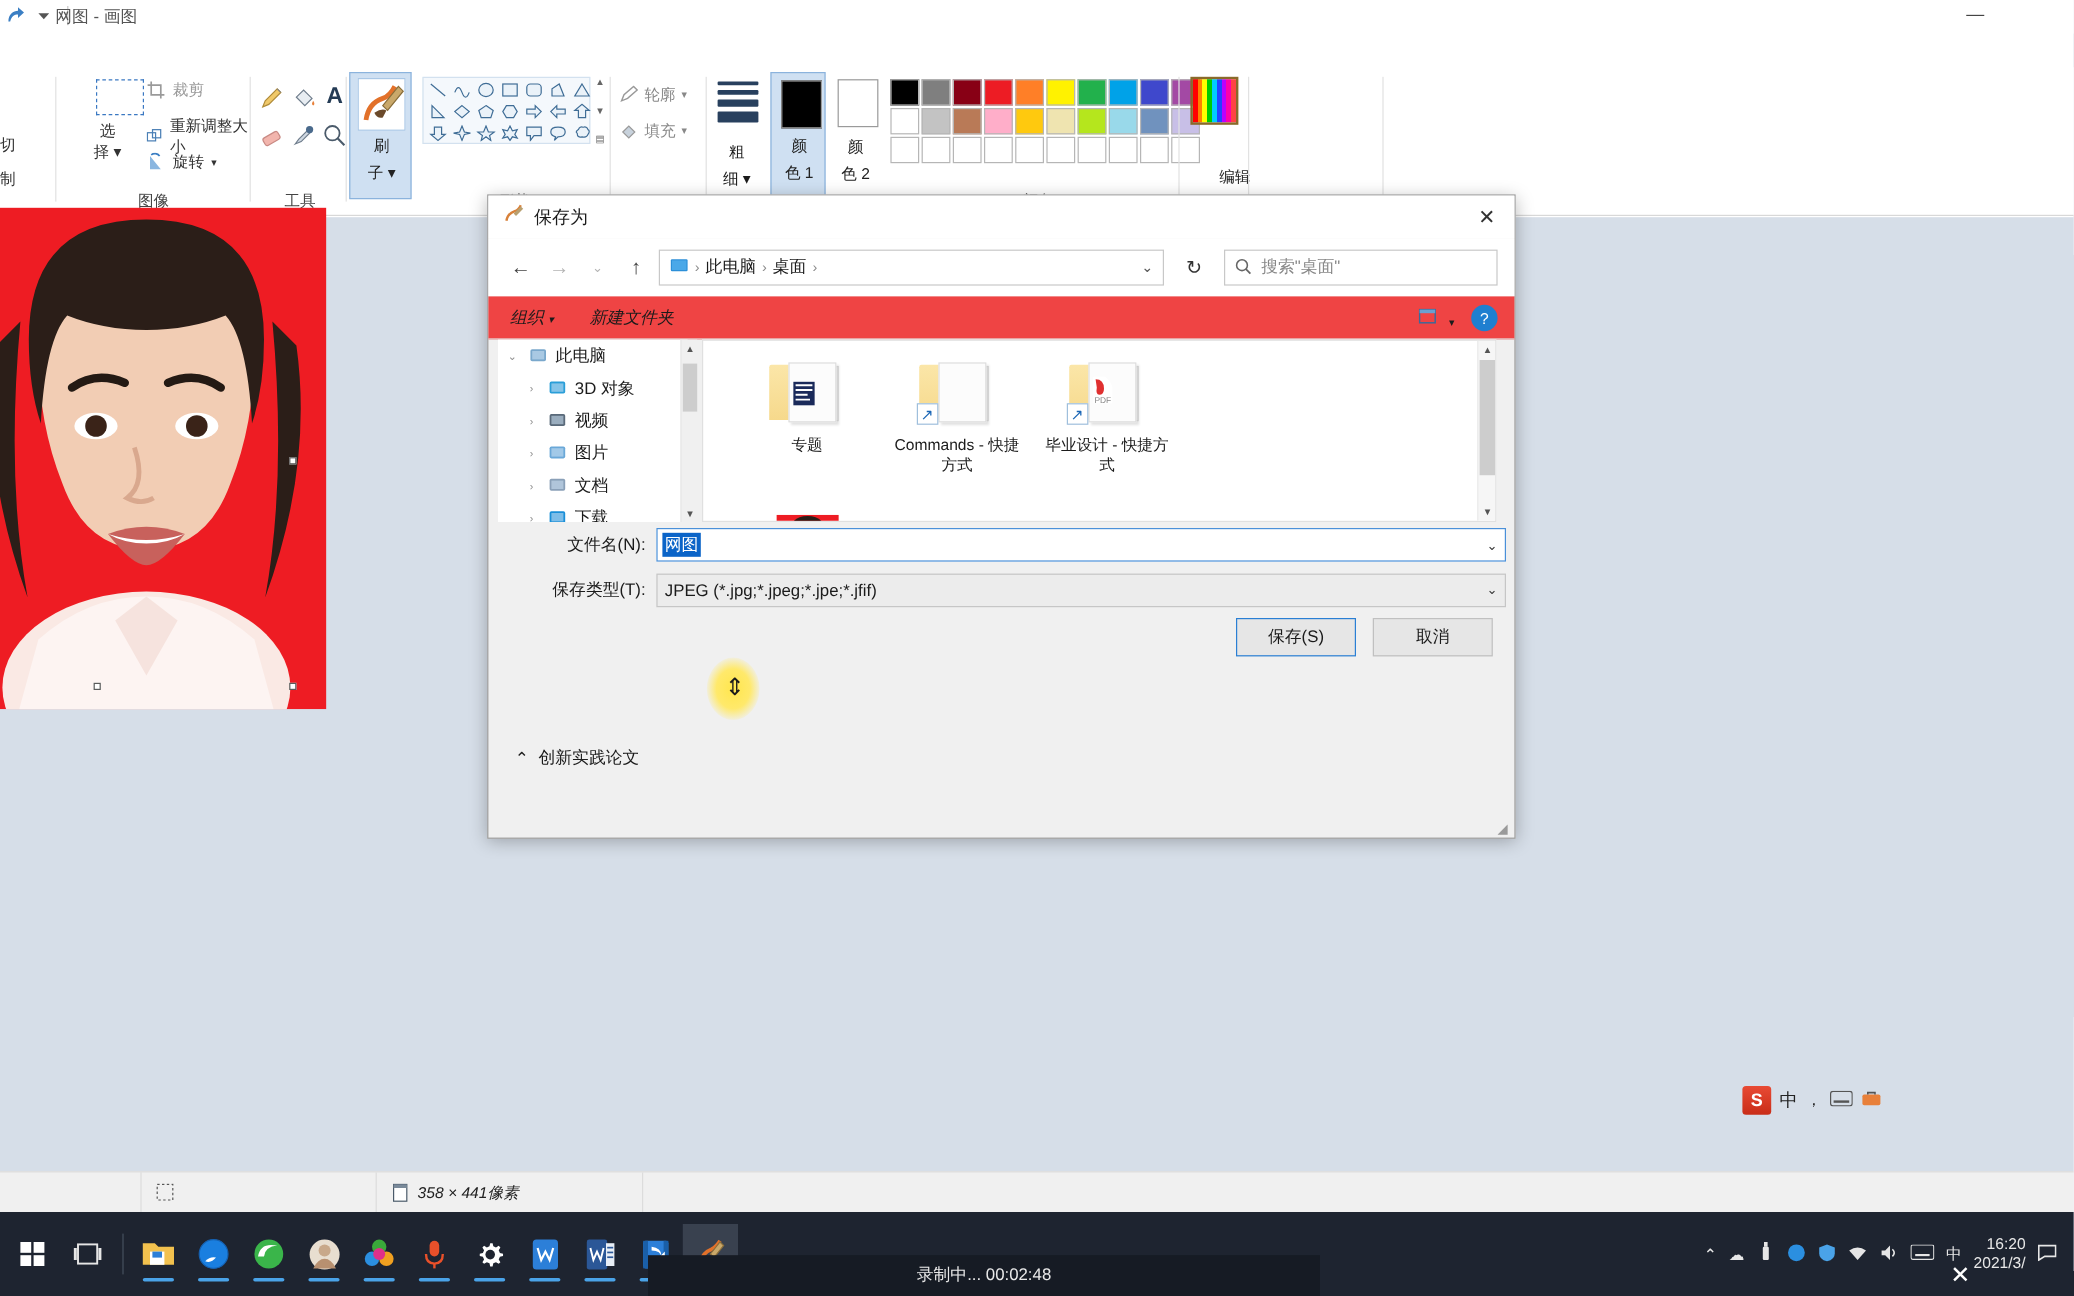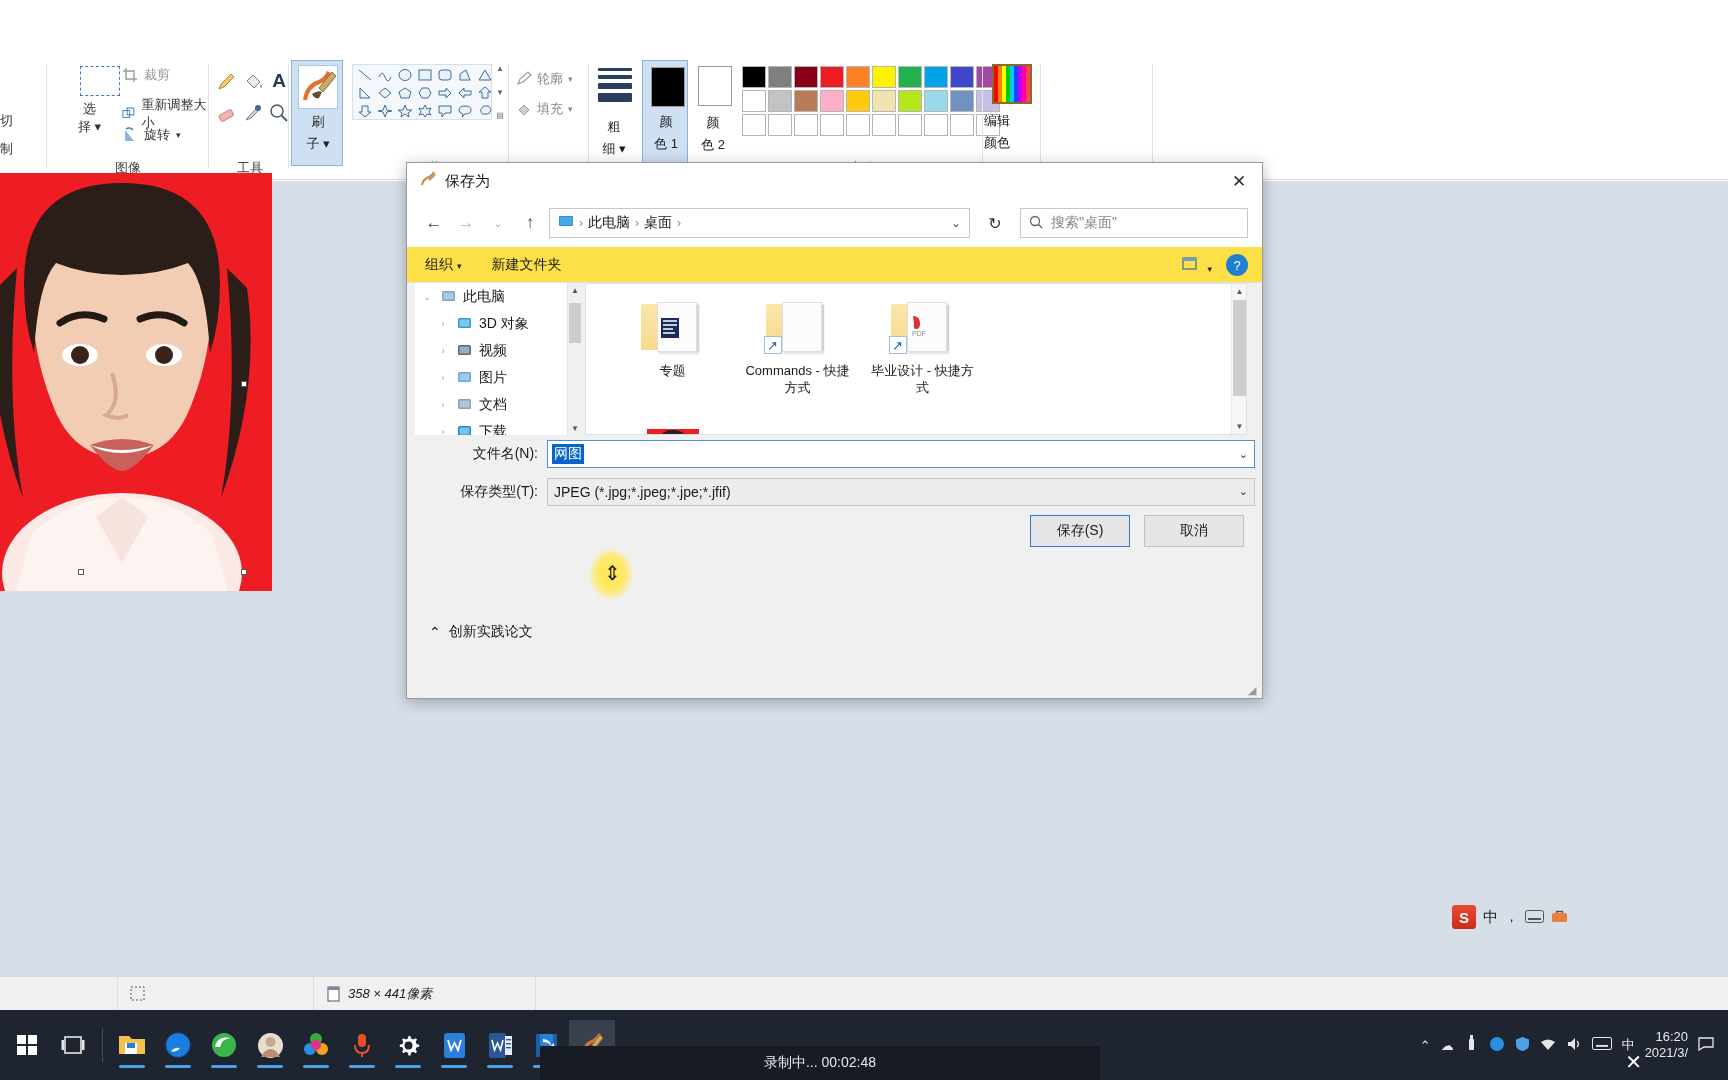--- a/index.html
+++ b/index.html
@@ -80,21 +80,21 @@
 
   
   #grp-pal { left:740px; width:250px; }
   #palette { position:absolute; left:2px; top:10px; display:grid; grid-template-columns:repeat(10,24px); grid-auto-rows:22px; gap:2px; }
   .swatch { border:1px solid #b6b6b6; }
 
   
   #grp-editc { left:984px; width:58px; }
   #editc-sw { position:absolute; left:8px; top:8px; width:40px; height:40px; border:2px solid #8a6a2a;
      background:repeating-linear-gradient(90deg,#f00 0 4px,#ff8000 4px 8px,#ff0 8px 12px,#0c0 12px 16px,#0cf 16px 20px,#24f 20px 24px,#b0f 24px 28px,#f0a 28px 32px,#f44 32px 36px,#0f0 36px 40px); }
-  .editc-lbl { position:absolute; left:0; width:58px; text-align:left; font-size:13px; color:#222; }
+  .editc-lbl { position:absolute; left:0; width:58px; text-align:right; font-size:13px; color:#222;margin-top:27px; }
 
   
   #grp-p3d { left:1042px; width:110px; }
   #p3d-ico { position:absolute; left:30px; top:8px; width:48px; height:48px; background:#fff; border:1px solid #dcdcdc; display:flex; align-items:center; justify-content:center; }
   .p3d-lbl { position:absolute; left:2px; width:106px; text-align:center; font-size:13px; color:#222; line-height:17px; }
 
   
   #canvas-area { position:absolute; left:0; top:181px; width:1728px; height:795px; background:#d6dee8; }
   #canvas-img { position:absolute; left:-28px; top:-8px; width:300px; height:418px; }
   .handle { position:absolute; width:6px; height:6px; background:#fff; border:1px solid #5a5a5a; }
@@ -124,21 +124,21 @@
 
   #dlg-nav { position:absolute; left:0; top:36px; width:100%; height:48px; background:#fff; display:flex; align-items:center; padding:0 14px; gap:6px; }
   .navbtn { width:26px; height:26px; display:flex; align-items:center; justify-content:center; font-size:17px; color:#b4b4b4; }
   .navbtn.on { color:#444; }
   #addr { flex:1; height:30px; background:#fff; border:1px solid #c8c8c8; display:flex; align-items:center; padding:0 8px; gap:5px; font-size:14px; }
   .crumb-sep { color:#8c8c8c; font-size:12px; }
   #addr-chevron { margin-left:auto; color:#555; font-size:12px; }
   #refresh { width:38px; height:30px; display:flex; align-items:center; justify-content:center; font-size:16px; color:#333; }
   #search { width:228px; height:30px; border:1px solid #c8c8c8; background:#fff; display:flex; align-items:center; gap:8px; padding:0 8px; font-size:14px; color:#888; }
 
-  #dlg-toolbar { position:absolute; left:0; top:84px; width:100%; height:36px; background:#fde047; border-bottom:1px solid #e3e3e3; display:flex; align-items:center; gap:30px; padding-left:18px; font-size:14px; }
+  #dlg-toolbar { position:absolute; left:0; top:84px; width:100%; height:36px; background:#ef4444; border-bottom:1px solid #e3e3e3; display:flex; align-items:center; gap:30px; padding-left:18px; font-size:14px;font-style:italic; }
   #tb-right { position:absolute; right:14px; top:84px; height:36px; display:flex; align-items:center; gap:14px; }
   #help-btn { width:22px; height:22px; border-radius:50%; background:#1f7fd0; color:#fff; font-size:13px; display:flex; align-items:center; justify-content:center; }
 
   #dlg-body { position:absolute; left:0; top:120px; width:100%; height:450px; }
   #tree { position:absolute; left:8px; top:0; width:158px; height:152px; background:#fff; overflow:hidden; }
   #tree-scroll { position:absolute; left:160px; top:0; width:14px; height:152px; background:#f0f0f0; border-left:1px solid #e6e6e6; }
   .ts-arrow { width:14px; height:14px; display:flex; align-items:center; justify-content:center; font-size:8px; color:#555; }
   #ts-thumb { position:absolute; left:1px; top:20px; width:12px; height:40px; background:#cdcdcd; }
 
   .tnode { height:27px; display:flex; align-items:center; gap:6px; padding-left:6px; font-size:14px; }
@@ -176,20 +176,37 @@
 
   
   #cursor-glow { position:absolute; left:589px; top:548px; width:44px; height:52px; border-radius:50%; background:radial-gradient(ellipse at center,#ffe64d 0%,#ffe96b 45%,rgba(255,235,90,0) 75%); }
   #cursor-icon { position:absolute; left:604px; top:560px; width:12px; height:26px; color:#1a1a1a; font-size:20px; line-height:26px; text-align:center; }
 </style>
 </head>
 <body>
 
 <div id="paint-window">
 
+  <div id="titlebar">
+    <div id="qat">
+      <span class="qat-ico">
+        <svg width="17" height="17" viewBox="0 0 17 17">
+            <path d="M3 13 C3 7 7 4 11 4 L11 1 L16 5.5 L11 10 L11 7 C8 7 5.5 8.5 4.5 13 Z" fill="#3b7fc4"></path>
+          </svg>
+      </span>
+      <span class="qat-ico">
+        <svg width="11" height="11" viewBox="0 0 11 11">
+            <path d="M1 3 H10 L5.5 8 Z" fill="#555"></path>
+          </svg>
+      </span>
+      <span class="sep-v"></span>
+    </div>
+    <div id="app-title">网图 - 画图</div>
+    <div id="win-min">—</div>
+  </div>
 
 
   <div id="ribbon">
 
     <div class="grp" id="grp-clip">
       <div class="clip-btn" style="top:56px;left:24px">切</div>
       <div class="clip-btn" style="top:84px;left:24px">制</div>
     </div>
     <div class="grp-sep" style="left:46px"></div>
 

